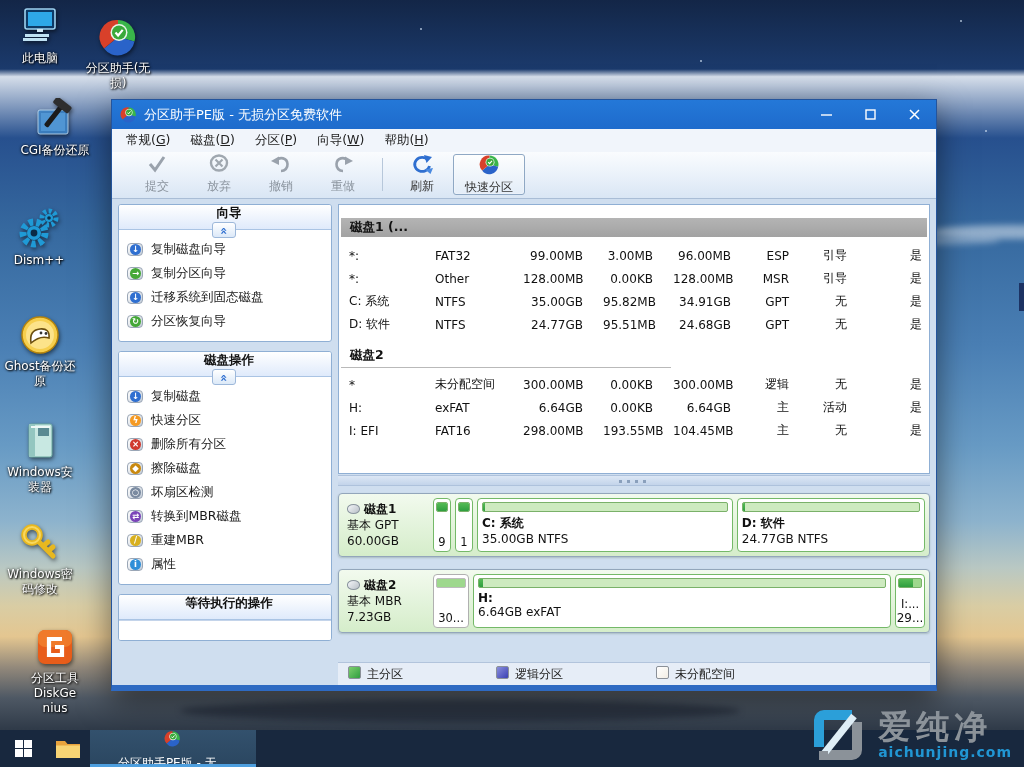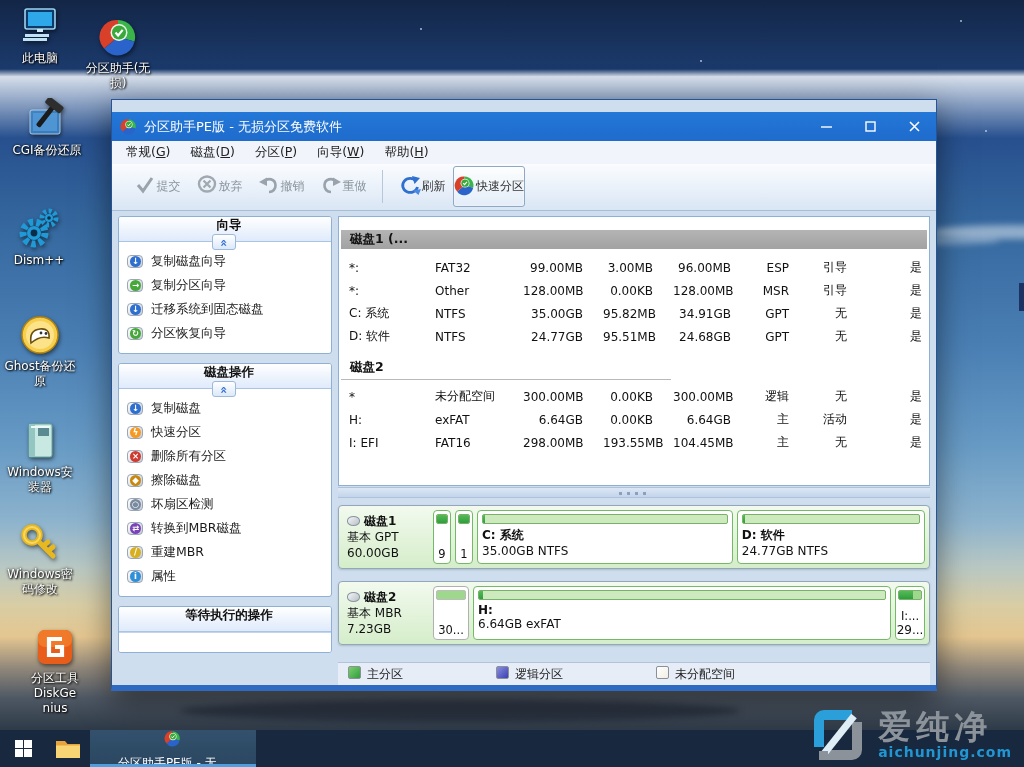--- a/index.html
+++ b/index.html
@@ -24,36 +24,36 @@
     filter:drop-shadow(1px 2px 2px rgba(0,0,0,.55)); }
   .d-icon .lbl { margin-top:3px; color:#fff; font-size:12px; line-height:15px; text-align:center;
     text-shadow:1px 1px 2px #000, 0 0 3px #000; word-break:break-all; }
 
   
   #app-window { position:absolute; left:111px; top:99px; width:826px; height:592px;
     border:1px solid #24549c; border-bottom:6px solid #2e6ac2;
     box-shadow:0 10px 30px rgba(0,0,0,.5); background:#cfdeef;
     display:flex; flex-direction:column; }
   #titlebar { height:29px; background:linear-gradient(180deg,#2478d8,#1e6bcc); display:flex;
-    align-items:center; padding-left:8px; color:#fff; font-size:13px; flex:0 0 29px;margin-top:12px; }
+    align-items:center; padding-left:8px; color:#fff; font-size:13px; flex:0 0 29px; }
   #titlebar .t-icon { width:17px; height:17px; margin-right:7px; }
   #titlebar .t-title { flex:1; white-space:nowrap; overflow:hidden; }
   .cap-btn { width:44px; height:29px; display:flex; align-items:center; justify-content:center;
     color:#fff; font-size:13px; cursor:pointer; }
   .cap-btn svg { display:block; }
 
   #menubar { height:23px; background:#f1f5fb; display:flex; align-items:center;
     padding-left:4px; flex:0 0 23px; font-size:12.5px; color:#222; }
   .menu-item { padding:2px 10px; cursor:pointer; }
   .menu-item u { text-decoration:underline; }
 
   #toolbar { height:47px; flex:0 0 47px; display:flex; align-items:stretch; padding:2px 6px 3px 14px;
     background:linear-gradient(180deg,#fafcfe, #e7eff9 60%, #d9e6f4);
     border-bottom:1px solid #a9bdd6; }
-  .tool-btn { width:62px; display:flex; flex-direction:row; align-items:center; justify-content:center;
+  .tool-btn { width:62px; display:flex; flex-direction:column; align-items:center; justify-content:center;
     gap:1px; font-size:12px; color:#333; border:1px solid transparent; border-radius:3px; cursor:pointer; }
   .tool-btn.disabled { color:#8b949e; cursor:default; }
   .tool-btn.highlight { border:1px solid #8fa8c4; background:linear-gradient(180deg,#fdfefe,#e3edf8);
     box-shadow:inset 0 0 2px #fff; width:72px; }
   .tool-sep { width:1px; background:#b7c7da; margin:4px 8px; }
 
   #main { flex:1; display:flex; padding:5px 6px 0 6px; min-height:0; }
 
   
   #sidebar { width:214px; margin-right:6px; display:flex; flex-direction:column; }
@@ -173,21 +173,21 @@
   <path d="M20 20 L20 3 A17 17 0 0 1 36.5 24.5 Z" fill="#39b54a"></path>
   <path d="M20 20 L36.5 24.5 A17 17 0 0 1 6 31.5 Z" fill="#2a63c9"></path>
   <path d="M20 20 L6 31.5 A17 17 0 0 1 20 3 Z" fill="#d8402a"></path>
   <circle cx="21" cy="15.5" r="8.5" fill="#eaf6ea"></circle>
             <circle cx="21" cy="15.5" r="7" fill="#3aa93a"></circle>
   <path d="M17.5 15.5 l2.6 3 l4.6 -5.6" stroke="#fff" stroke-width="2.2" fill="none"></path>
           </svg>
         </div>
         <div class="lbl">分区助手(无损)</div>
       </div>
-      <div class="d-icon" style="left: 8px; top: 98px; width: 78px;">
+      <div class="d-icon" style="left: 16px; top: 98px; width: 78px;">
         <div class="art">
           <svg width="42" height="42" viewBox="0 0 42 42">
    <rect x="4" y="12" width="30" height="24" rx="2" fill="#3f86c9" opacity=".9" stroke="#bcd9ef"></rect>
    <rect x="7" y="15" width="24" height="18" fill="#5aa0dd" opacity=".7"></rect>
    <g transform="rotate(38 22 16)">
               <rect x="19" y="4" width="5" height="28" rx="1.5" fill="#1b1b1b"></rect>
    <rect x="12" y="1" width="19" height="8" rx="2" fill="#2e2e2e"></rect>
             </g>
           </svg>
         </div>

